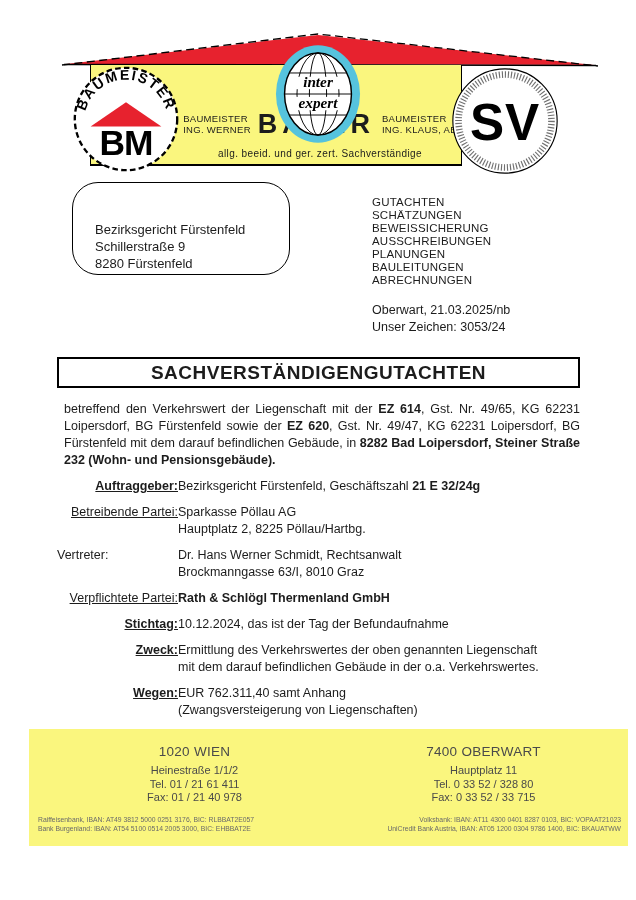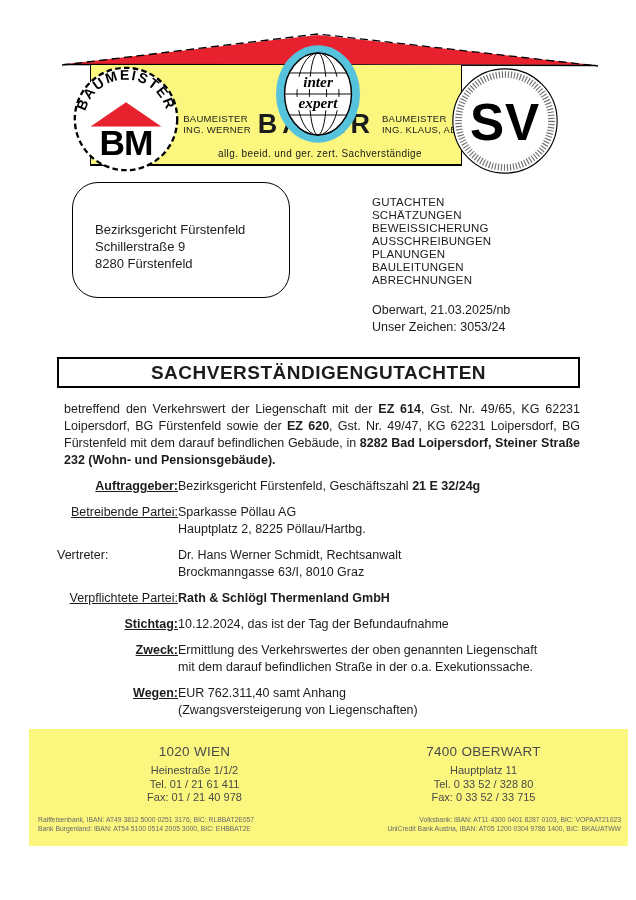--- a/index.html
+++ b/index.html
@@ -31,21 +31,21 @@
   .sv-logo   { position:absolute; left:390px; top:36px; width:110px; height:110px; }
   .bm-ring   { font-size:15px; font-weight:bold; letter-spacing:2px; }
   .bm-roof   { fill:var(--red); }
   .bm-mono   { font-size:38px; font-weight:bold; letter-spacing:-1px; text-anchor:middle; }
   .globe-ring{ fill:var(--cyan); }
   .globe-text{ font-size:16px; font-weight:bold; font-style:italic; text-anchor:middle; font-family:"Liberation Serif", serif; }
   .sv-mono   { font-size:54px; font-weight:bold; letter-spacing:1px; text-anchor:middle; }
 
   
   .recipient {
-    position:absolute; left:72px; top:182px; width:218px; height:116px;
+    position:absolute; left:72px; top:182px; width:218px; height:93px;
     box-sizing:border-box; border:1.5px solid #000; border-radius:26px;
     padding:38px 10px 0 22px; font-size:13px; line-height:17px;
   }
   .services { position:absolute; left:372px; top:196px; font-size:11.5px; line-height:13px; letter-spacing:.2px; }
   .meta { margin-top:15px; font-size:12.5px; line-height:16.5px; letter-spacing:0; }
 
   
   .main { position:absolute; left:57px; top:357px; width:523px; font-size:12.5px; }
   .title-box {
     box-sizing:border-box; border:2px solid #000; height:31px;
@@ -187,21 +187,21 @@
       <div class="row">
         <div class="lbl bold ul">Stichtag:</div>
         <div class="val">
           <div>10.12.2024, das ist der Tag der Befundaufnahme</div>
         </div>
       </div>
       <div class="row">
         <div class="lbl bold ul">Zweck:</div>
         <div class="val">
           <div>Ermittlung des Verkehrswertes der oben genannten Liegenschaft</div>
-          <div>mit dem darauf befindlichen Straße in der o.a. Exekutionssache.</div>
+          <div>mit dem darauf befindlichen Gebäude in der o.a. Verkehrswertes.</div>
         </div>
       </div>
       <div class="row">
         <div class="lbl bold ul">Wegen:</div>
         <div class="val">
           <div>EUR 762.311,40 samt Anhang</div>
           <div>(Zwangsversteigerung von Liegenschaften)</div>
         </div>
       </div>
     </div>

